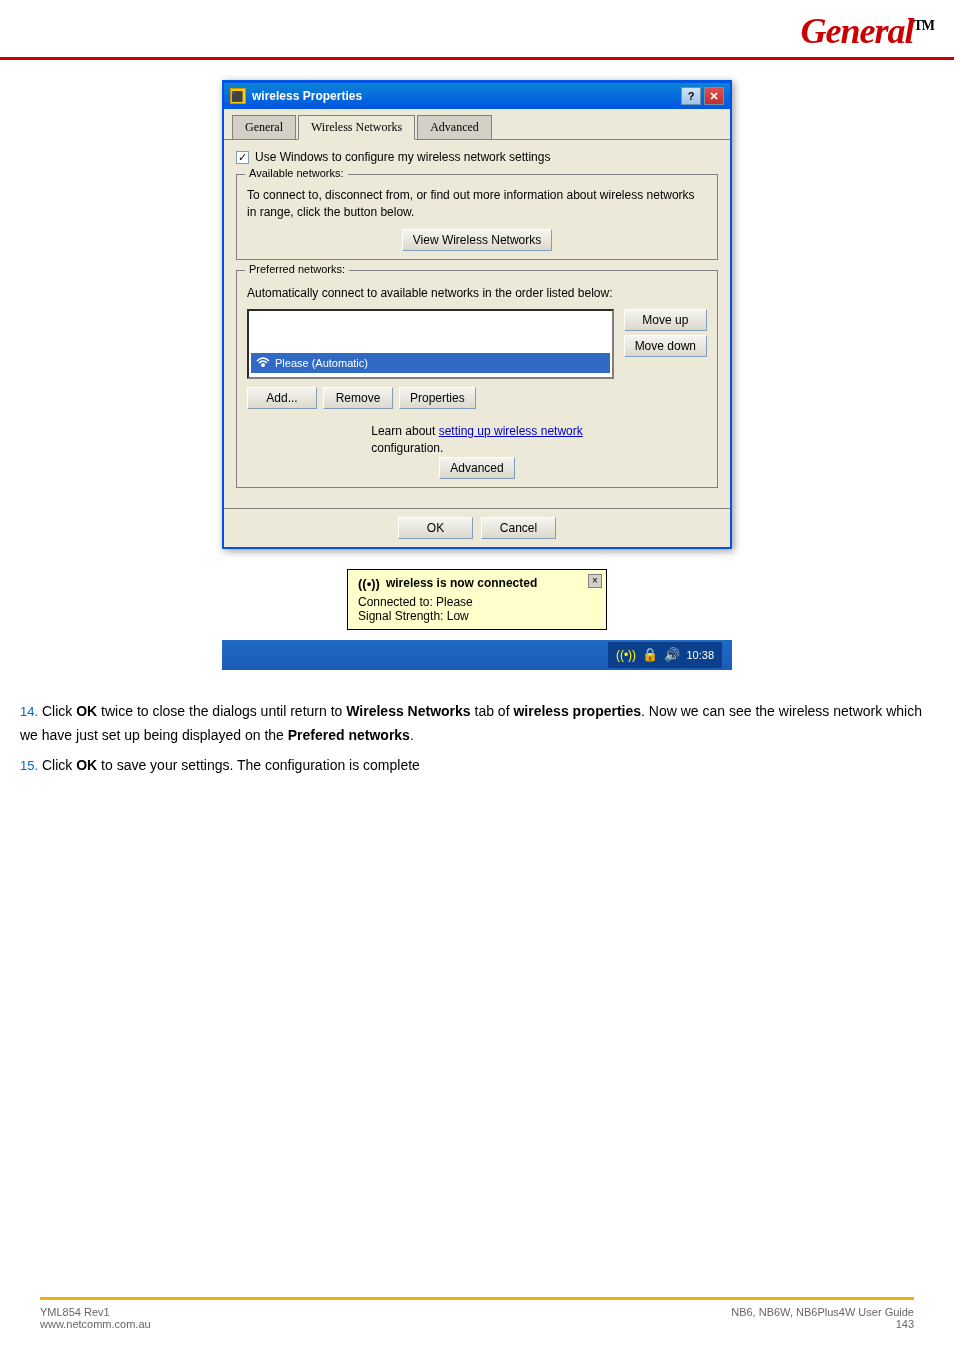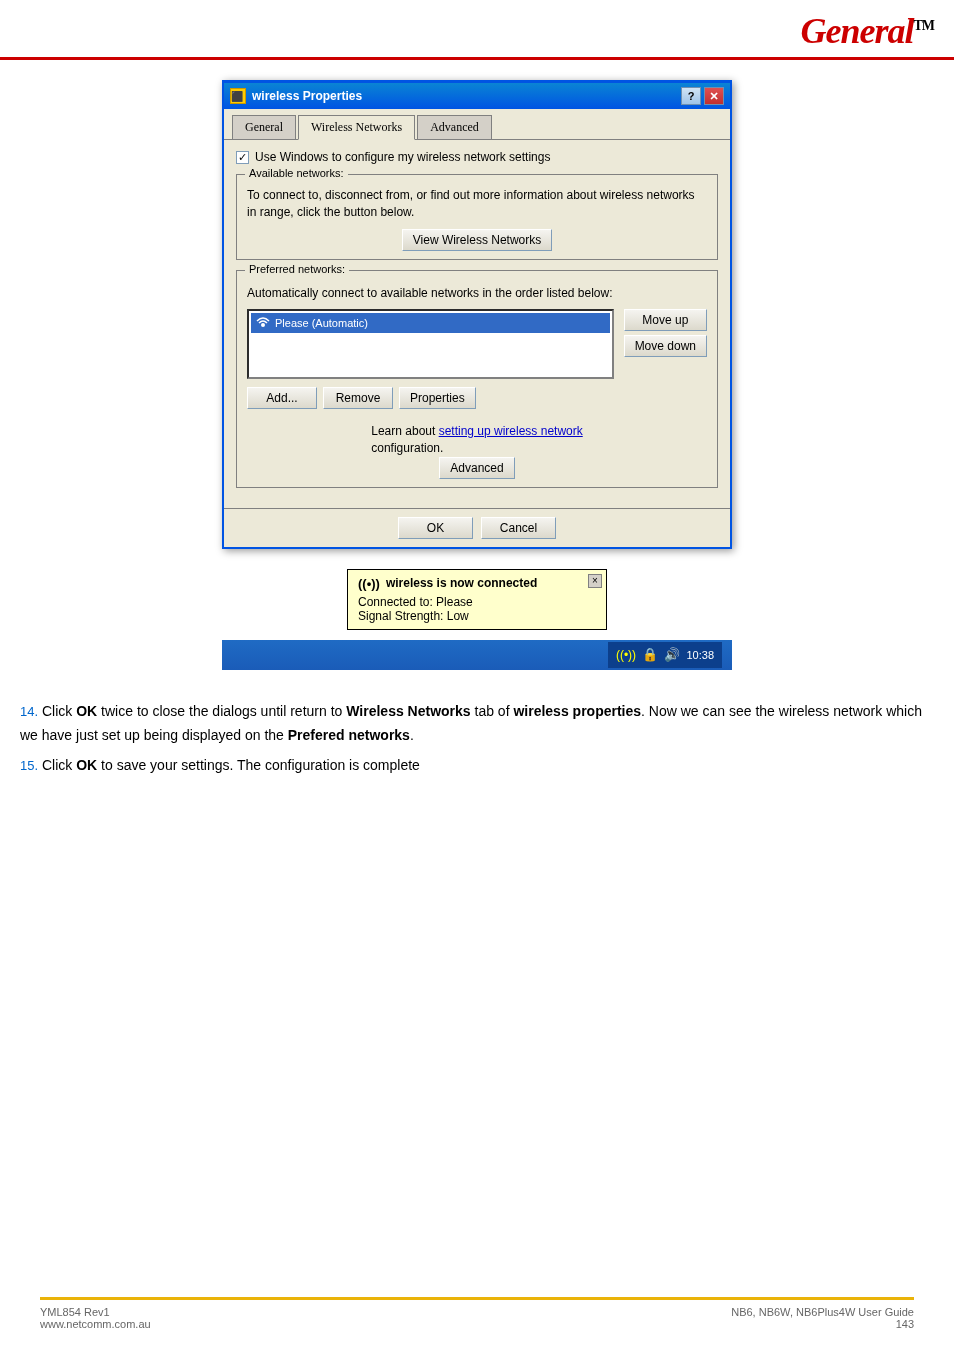--- a/index.html
+++ b/index.html
@@ -229,20 +229,21 @@
 
     .network-item {
       display: flex;
       align-items: center;
       gap: 4px;
       padding: 2px 4px;
       background: #316ac5;
       color: white;
       font-size: 11px;
       width: 100%;
+      margin-top: 40px;
     }
 
     .network-icon {
       width: 16px;
       height: 16px;
       position: relative;
     }
 
     .network-icon svg {
       width: 16px;

